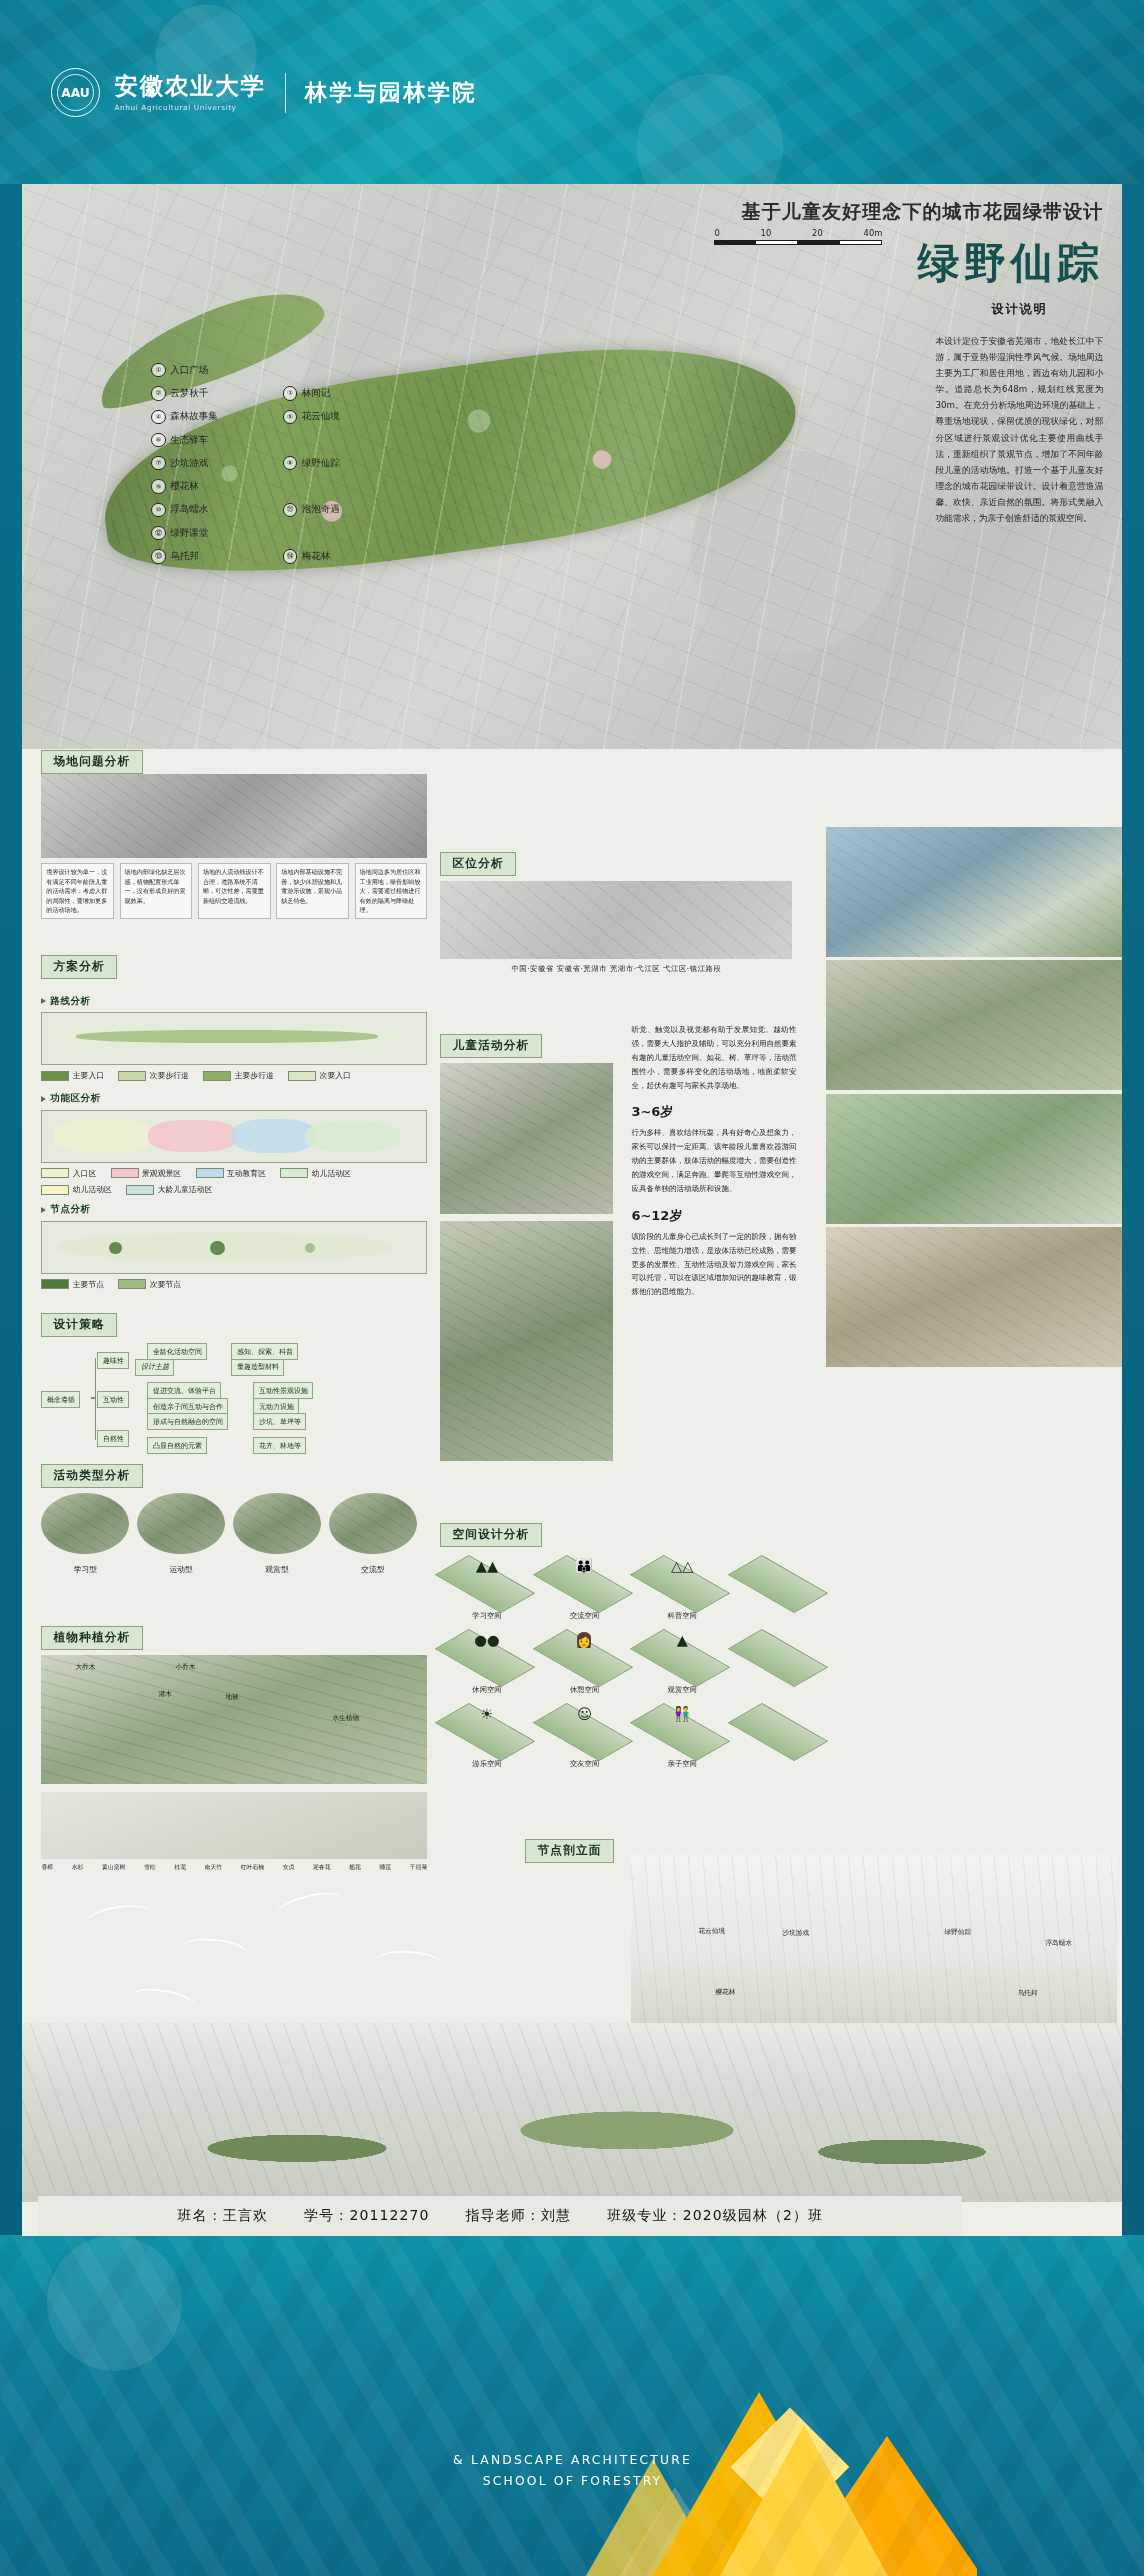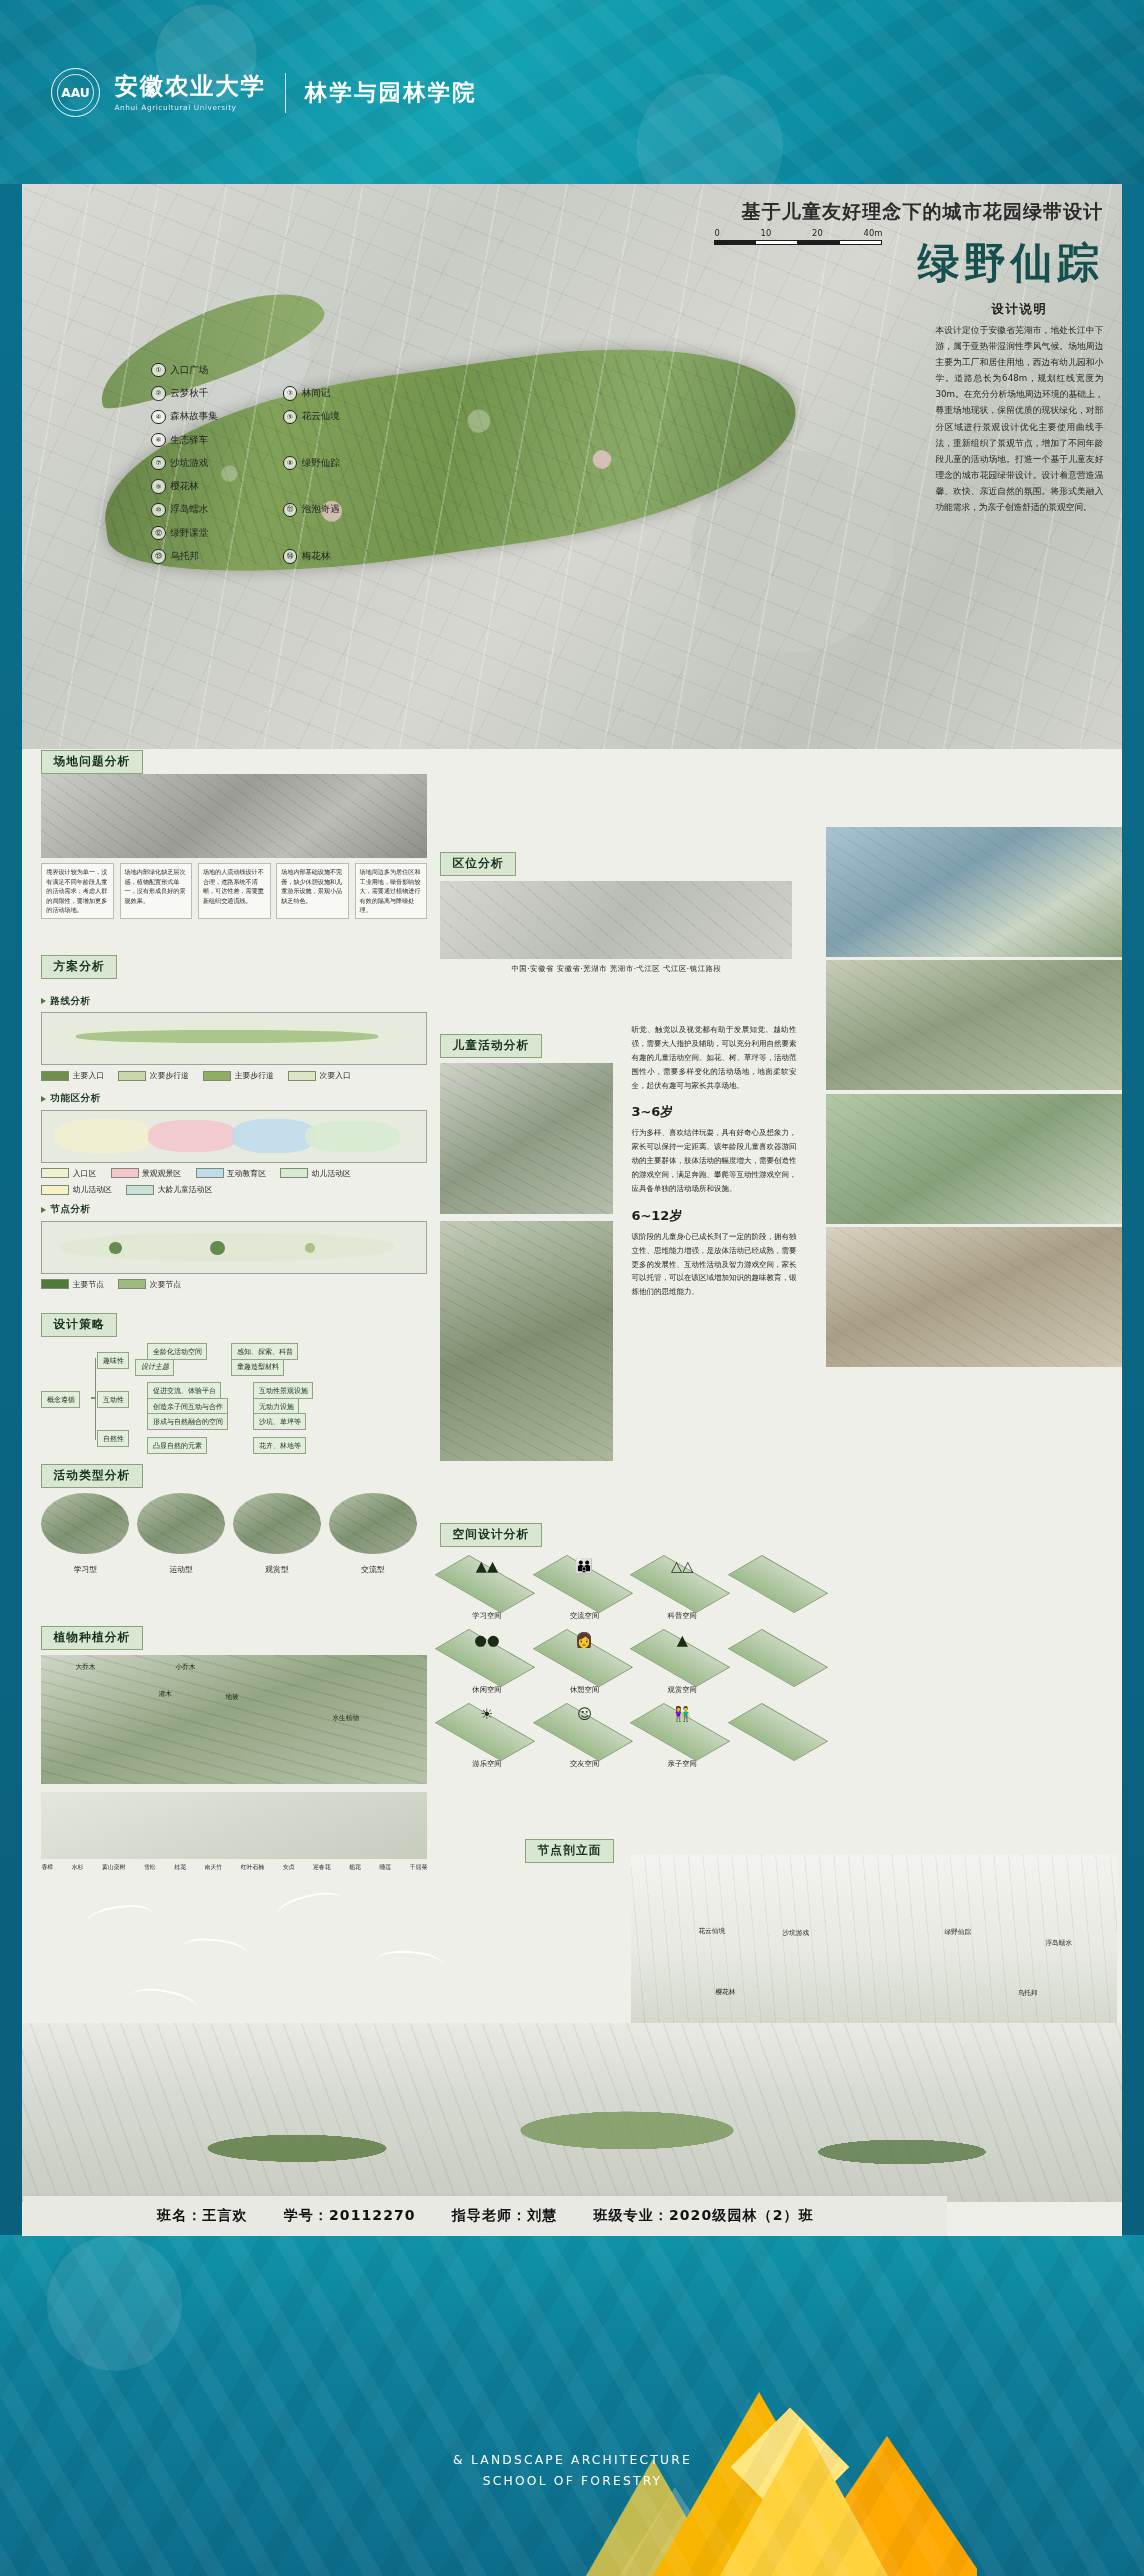--- a/index.html
+++ b/index.html
@@ -130,21 +130,21 @@
   .legend{position:absolute;left:129px;top:179px;width:263px;font-size:9.5px;color:#1e1e1e;}
   .legend .row{display:flex;margin-bottom:9px;}
   .legend .item{display:flex;align-items:center;gap:4.5px;width:50%;}
   .legend .num{
     width:12.3px;height:12.3px;border:0.8px solid #222;border-radius:50%;
     display:flex;align-items:center;justify-content:center;font-size:6.7px;background:rgba(255,255,255,.7);
   }
 
   
   .desc{position:absolute;right:19px;top:117px;width:168px;}
-  .desc h3{margin:0 0 4px 0;font-size:12.3px;color:#1b1b1b;text-align:center;letter-spacing:1.7px;}
+  .desc h3{margin:0 0 15px 0;font-size:12.3px;color:#1b1b1b;text-align:center;letter-spacing:1.7px;}
   .desc p{margin:0;font-size:8.7px;line-height:1.85;color:#1f1f1f;text-align:justify;}
 
   
   .slab{
     display:inline-block;background:#d9e6d2;border:0.6px solid #8aa37c;
     padding:3.4px 11.2px;font-size:11.7px;color:#17321f;letter-spacing:1.1px;font-weight:bold;
   }
   .sublab{font-size:9.5px;color:#1c3a22;font-weight:bold;letter-spacing:0.6px;}
   .tri-b{display:inline-block;width:0;height:0;border-left:5px solid #4d7a3a;border-top:3.4px solid transparent;border-bottom:3.4px solid transparent;margin-right:3.9px;vertical-align:middle;}
 
@@ -722,21 +722,21 @@
       <div class="seclabel" style="left:67px;top:72px;">花云仙境</div>
       <div class="seclabel" style="left:151px;top:74px;">沙坑游戏</div>
       <div class="seclabel" style="left:313px;top:73px;">绿野仙踪</div>
       <div class="seclabel" style="left:414px;top:84px;">浮岛蠕水</div>
       <div class="seclabel" style="left:84px;top:133px;">樱花林</div>
       <div class="seclabel" style="left:386px;top:134px;">乌托邦</div>
     </div>
 
     <div class="persp"></div>
 
-    <div class="footer" style="left:1px;width:924px;font-weight:bold;">
+    <div class="footer" style="left:16px;width:924px;">
       <span>
         <span>班名：</span><span>王言欢</span>
       </span>
       <span>
         <span>学号：</span><span>20112270</span>
       </span>
       <span>
         <span>指导老师：</span><span>刘慧</span>
       </span>
       <span>

